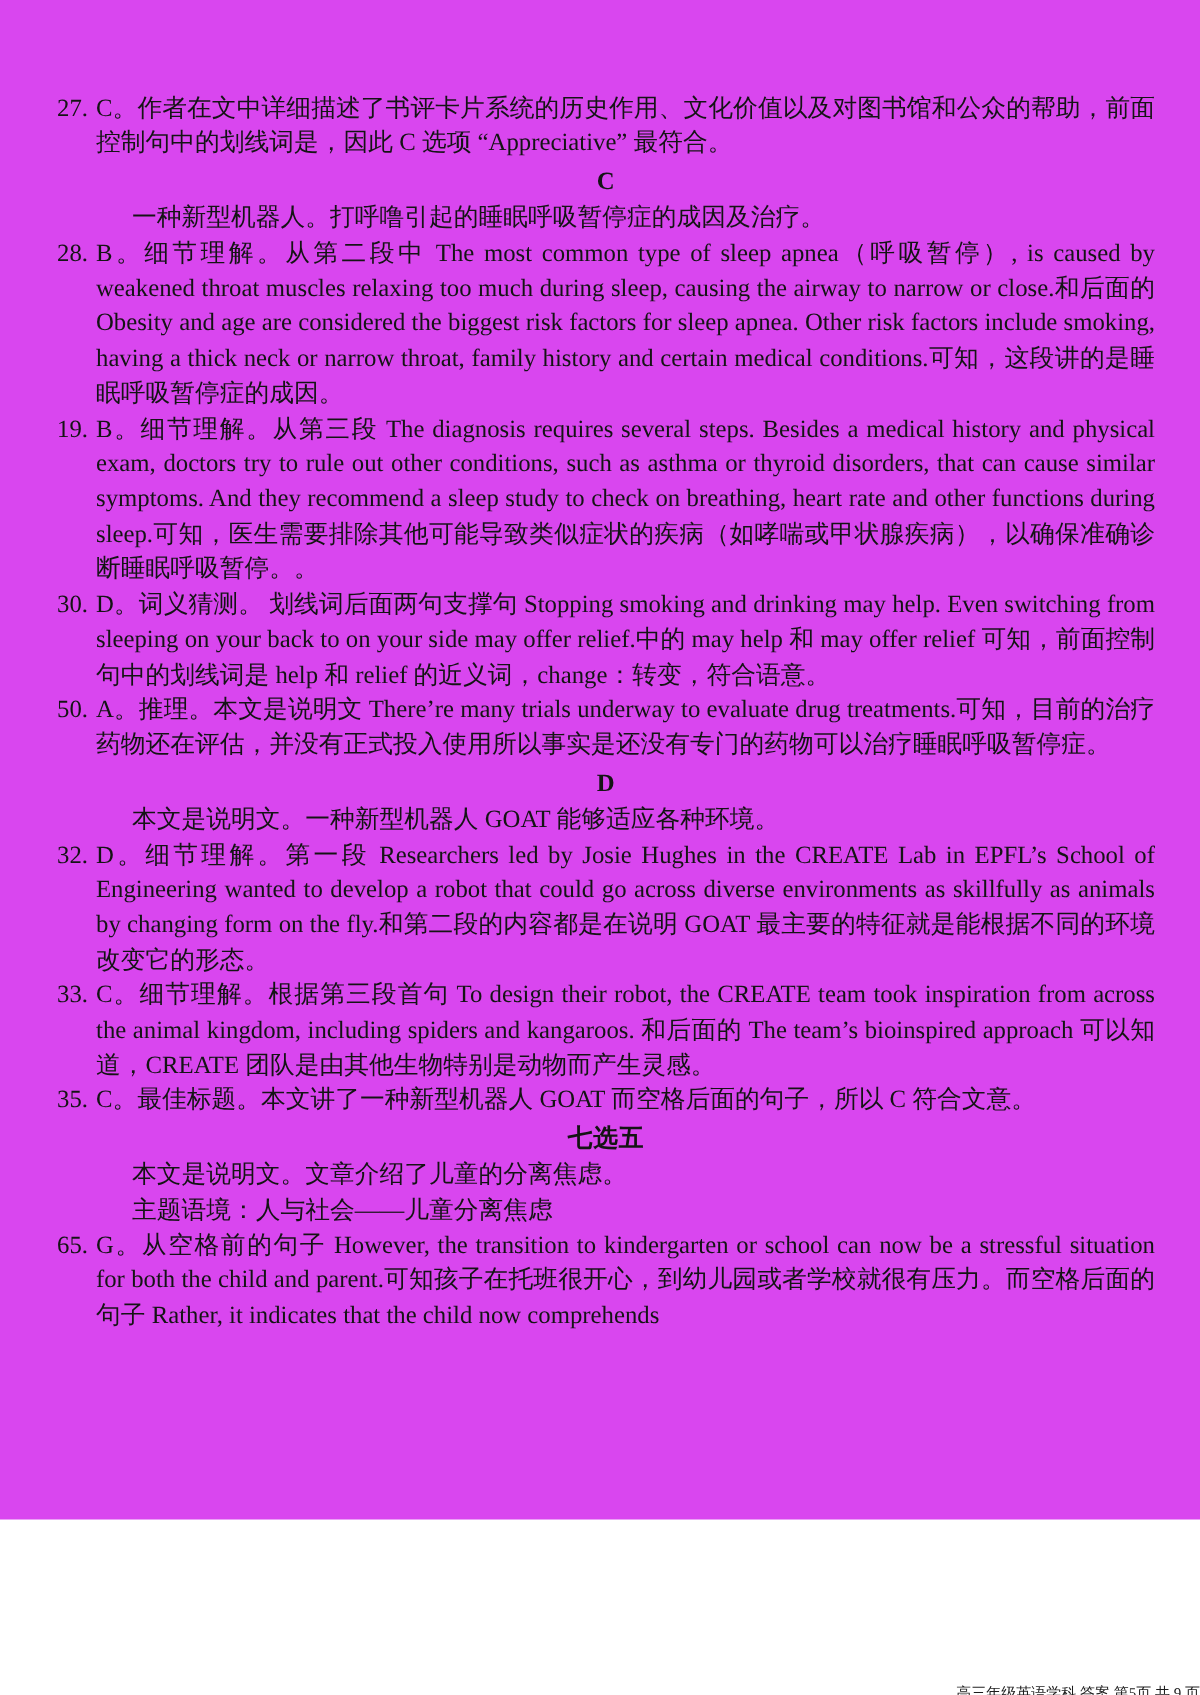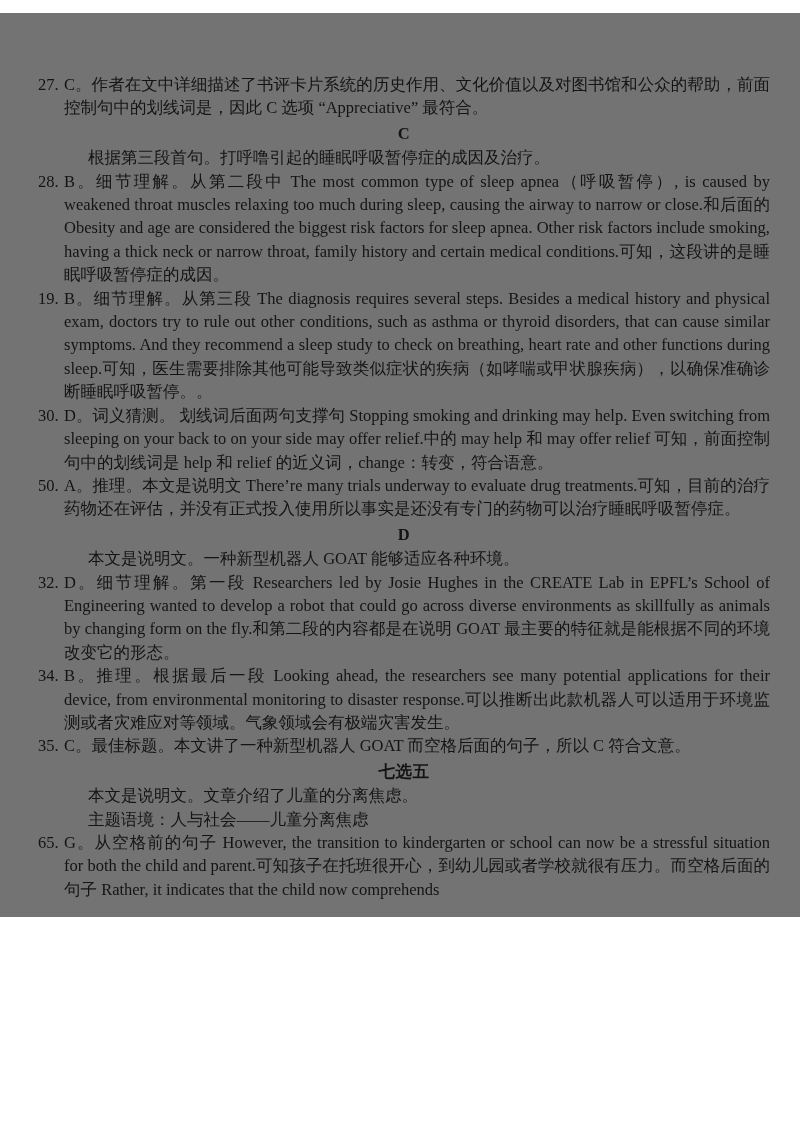--- a/index.html
+++ b/index.html
@@ -12,23 +12,22 @@
     height: 1130px;
     overflow: hidden;
     color: #141414;
     font-family: "Liberation Serif", "DejaVu Serif", serif;
     font-size: 16.5px;
     line-height: 23.4px;
   }
   .page {
     position: relative;
     width: 800px;
-    height: 904px;
-    background: #737373;
-    margin-top: 13px;
+    height: 1013px;
+    background: #d946ef;
   }
   .content {
     position: absolute;
     top: 60px;
     left: 38px;
     width: 732px;
   }
   .answer-item {
     position: relative;
     padding-left: 26px;
@@ -66,21 +65,21 @@
 <div class="page">
   <div class="content">
 
     <div class="answer-item">
       <span class="num">27.</span>
       <span>C。作者在文中详细描述了书评卡片系统的历史作用、文化价值以及对图书馆和公众的帮助，前面控制句中的划线词是，因此 C 选项 “Appreciative” 最符合。</span>
     </div>
 
     <div class="section-header">C</div>
 
-    <div class="intro-line">根据第三段首句。打呼噜引起的睡眠呼吸暂停症的成因及治疗。</div>
+    <div class="intro-line">一种新型机器人。打呼噜引起的睡眠呼吸暂停症的成因及治疗。</div>
 
     <div class="answer-item">
       <span class="num">28.</span>
       <span>B。细节理解。从第二段中 The most common type of sleep apnea（呼吸暂停）, is caused by weakened throat muscles relaxing too much during sleep, causing the airway to narrow or close.和后面的 Obesity and age are considered the biggest risk factors for sleep apnea. Other risk factors include smoking, having a thick neck or narrow throat, family history and certain medical conditions.可知，这段讲的是睡眠呼吸暂停症的成因。</span>
     </div>
 
     <div class="answer-item">
       <span class="num">19.</span>
       <span>B。细节理解。从第三段 The diagnosis requires several steps. Besides a medical history and physical exam, doctors try to rule out other conditions, such as asthma or thyroid disorders, that can cause similar symptoms. And they recommend a sleep study to check on breathing, heart rate and other functions during sleep.可知，医生需要排除其他可能导致类似症状的疾病（如哮喘或甲状腺疾病），以确保准确诊断睡眠呼吸暂停。。</span>
     </div>
@@ -97,25 +96,25 @@
 
     <div class="section-header">D</div>
 
     <div class="intro-line">本文是说明文。一种新型机器人 GOAT 能够适应各种环境。</div>
 
     <div class="answer-item">
       <span class="num">32.</span>
       <span>D。细节理解。第一段 Researchers led by Josie Hughes in the CREATE Lab in EPFL’s School of Engineering wanted to develop a robot that could go across diverse environments as skillfully as animals by changing form on the fly.和第二段的内容都是在说明 GOAT 最主要的特征就是能根据不同的环境改变它的形态。</span>
     </div>
 
+    <div class="answer-item">
+      <span class="num">33.</span>
+      <span>C。细节理解。根据第三段首句 To design their robot, the CREATE team took inspiration from across the animal kingdom, including spiders and kangaroos. 和后面的 The team’s bioinspired approach 可以知道，CREATE 团队是由其他生物特别是动物而产生灵感。</span>
+    </div>
 
-    <div class="answer-item">
-      <span class="num">34.</span>
-      <span>B。推理。根据最后一段 Looking ahead, the researchers see many potential applications for their device, from environmental monitoring to disaster response.可以推断出此款机器人可以适用于环境监测或者灾难应对等领域。气象领域会有极端灾害发生。</span>
-    </div>
 
     <div class="answer-item">
       <span class="num">35.</span>
       <span>C。最佳标题。本文讲了一种新型机器人 GOAT 而空格后面的句子，所以 C 符合文意。</span>
     </div>
 
     <div class="section-header">七选五</div>
 
     <div class="intro-line">本文是说明文。文章介绍了儿童的分离焦虑。</div>
 

